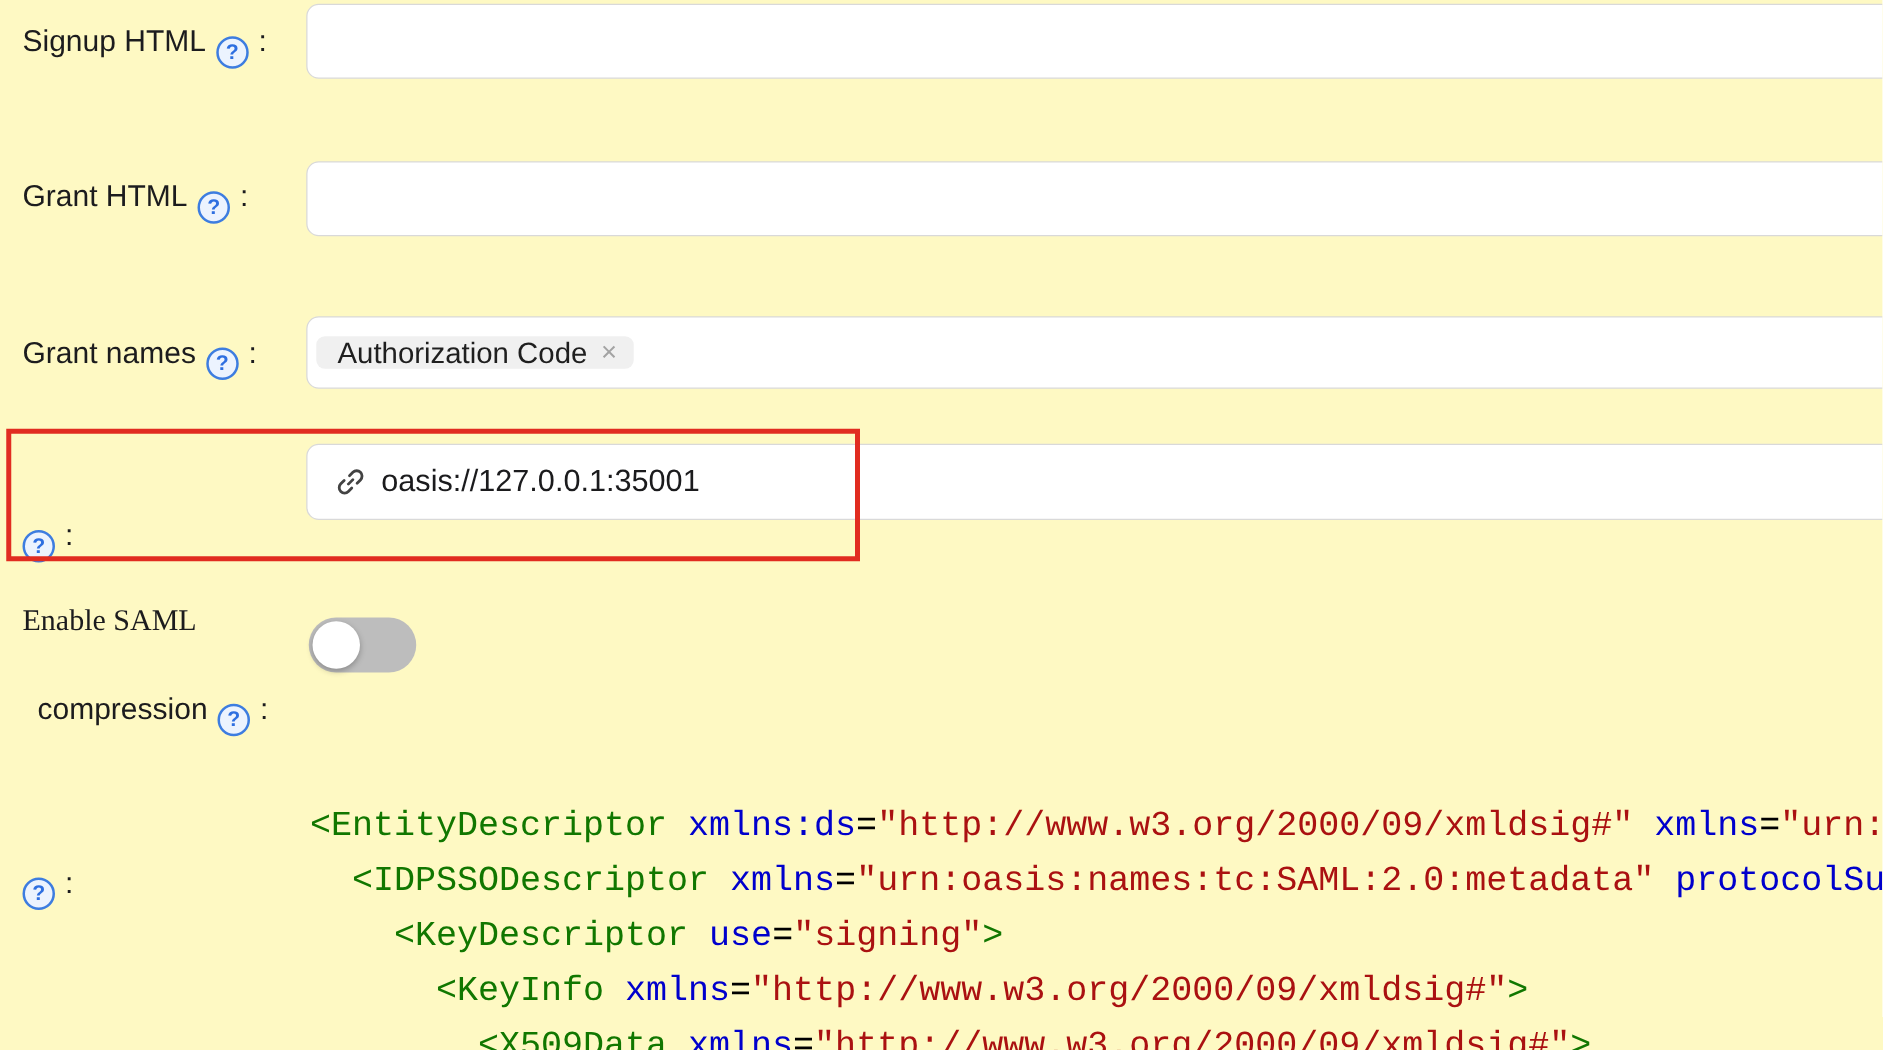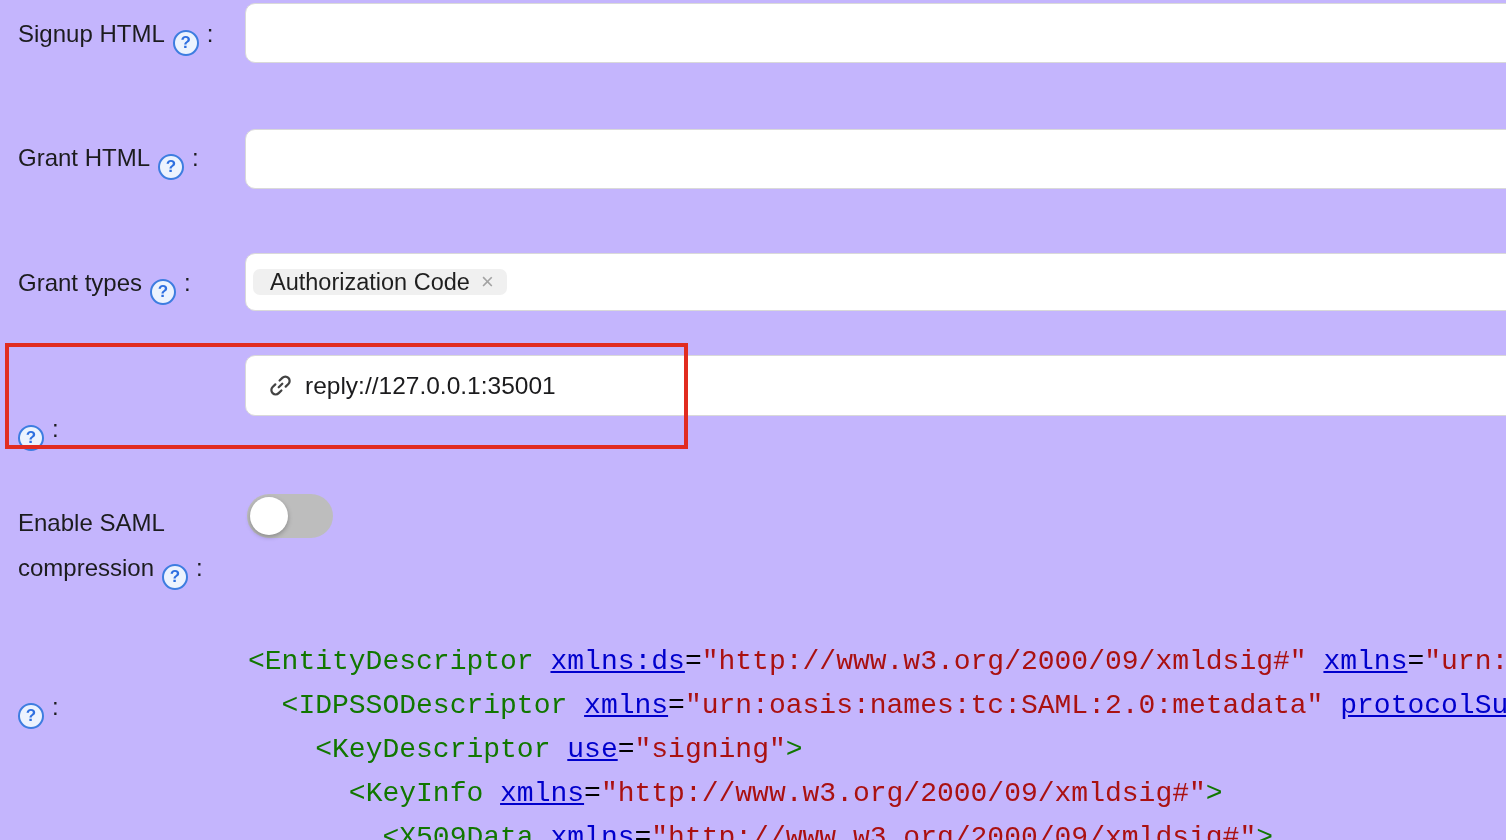--- a/index.html
+++ b/index.html
@@ -1,21 +1,21 @@
 <!DOCTYPE html>
 <html><head>
 <meta charset="utf-8">
 <style>
   html, body { margin: 0; padding: 0; background: #ffffff; }
   .stage {
     position: relative;
     width: 1506px;
     height: 840px;
     overflow: hidden;
-    background: #c4b5fd;
+    background: #fef9c3;
     font-family: "Liberation Sans", "DejaVu Sans", sans-serif;
     color: #1c1c1e;
   }
   .label-line {
     position: absolute;
     left: 18px;
     font-size: 24px;
     line-height: 32px;
     color: #1c1c1e;
     white-space: nowrap;
@@ -136,66 +136,66 @@
     left: 248px;
     top: 640px;
     right: 0;
     font-family: "Liberation Mono", "DejaVu Sans Mono", monospace;
     font-size: 28px;
     line-height: 44px;
     white-space: pre;
   }
   .code-line { height: 44px; white-space: pre; }
   .tok-tag   { color: #117700; }
-  .tok-attr  { color: #0000cc; text-decoration: underline; }
+  .tok-attr  { color: #0000cc; }
   .tok-str   { color: #aa1111; }
   .tok-plain { color: #000000; }
 </style>
 </head>
 <body>
 
 <div class="stage">
 
   <div class="label-line" style="top:18px;">
     <span>Signup HTML</span><span class="help-icon">?</span><span class="colon">:</span>
   </div>
   <input class="text-input" style="top: 3px;" value="">
 
   <div class="label-line" style="top:142px;">
     <span>Grant HTML</span><span class="help-icon">?</span><span class="colon">:</span>
   </div>
   <input class="text-input" style="top: 129px;" value="">
 
   <div class="label-line" style="top:267px;">
-    <span>Grant types</span><span class="help-icon">?</span><span class="colon">:</span>
+    <span>Grant names</span><span class="help-icon">?</span><span class="colon">:</span>
   </div>
   <div class="select-box">
     <span class="select-tag">
       <span>Authorization Code</span>
       <span class="tag-close">×</span>
     </span>
   </div>
 
   <div class="label-line" style="top:413px;">
     <span class="help-icon" style="margin-left:0;">?</span><span class="colon">:</span>
   </div>
   <div class="url-input">
     <svg class="link-icon" width="27" height="27" viewBox="0 0 24 24" fill="none" stroke="#434343" stroke-width="2" stroke-linecap="round" stroke-linejoin="round">
       <path d="M13.6 10.4 L10.4 13.6"></path>
       <path d="M11.2 7.6 l2.4 -2.4 a3.8 3.8 0 0 1 5.4 5.4 l-2.4 2.4"></path>
       <path d="M12.8 16.4 l-2.4 2.4 a3.8 3.8 0 0 1 -5.4 -5.4 l2.4 -2.4"></path>
     </svg>
-    <span>reply://127.0.0.1:35001</span>
+    <span>oasis://127.0.0.1:35001</span>
   </div>
   <div class="highlight-box"></div>
 
-  <div class="label-line" style="top:507px;">
+  <div class="label-line" style="top:481px;font-family:Liberation Serif, serif;">
     <span>Enable SAML</span>
   </div>
-  <div class="label-line" style="top:552px;">
+  <div class="label-line" style="top:552px;margin-left:12px;">
     <span>compression</span><span class="help-icon">?</span><span class="colon">:</span>
   </div>
   <div class="toggle">
     <div class="toggle-knob"></div>
   </div>
 
   <div class="label-line" style="top:691px;">
     <span class="help-icon" style="margin-left:0;">?</span><span class="colon">:</span>
   </div>
   <div class="code-block"><div class="code-line"><span class="tok-tag">&lt;EntityDescriptor</span><span class="tok-plain"> </span><span class="tok-attr">xmlns:ds</span><span class="tok-plain">=</span><span class="tok-str">"http://www.w3.org/2000/09/xmldsig#"</span><span class="tok-plain"> </span><span class="tok-attr">xmlns</span><span class="tok-plain">=</span><span class="tok-str">"urn:</span></div><div class="code-line"><span class="tok-plain">  </span><span class="tok-tag">&lt;IDPSSODescriptor</span><span class="tok-plain"> </span><span class="tok-attr">xmlns</span><span class="tok-plain">=</span><span class="tok-str">"urn:oasis:names:tc:SAML:2.0:metadata"</span><span class="tok-plain"> </span><span class="tok-attr">protocolSu</span></div><div class="code-line"><span class="tok-plain">    </span><span class="tok-tag">&lt;KeyDescriptor</span><span class="tok-plain"> </span><span class="tok-attr">use</span><span class="tok-plain">=</span><span class="tok-str">"signing"</span><span class="tok-tag">&gt;</span></div><div class="code-line"><span class="tok-plain">      </span><span class="tok-tag">&lt;KeyInfo</span><span class="tok-plain"> </span><span class="tok-attr">xmlns</span><span class="tok-plain">=</span><span class="tok-str">"http://www.w3.org/2000/09/xmldsig#"</span><span class="tok-tag">&gt;</span></div><div class="code-line"><span class="tok-plain">        </span><span class="tok-tag">&lt;X509Data</span><span class="tok-plain"> </span><span class="tok-attr">xmlns</span><span class="tok-plain">=</span><span class="tok-str">"http://www.w3.org/2000/09/xmldsig#"</span><span class="tok-tag">&gt;</span></div></div>

